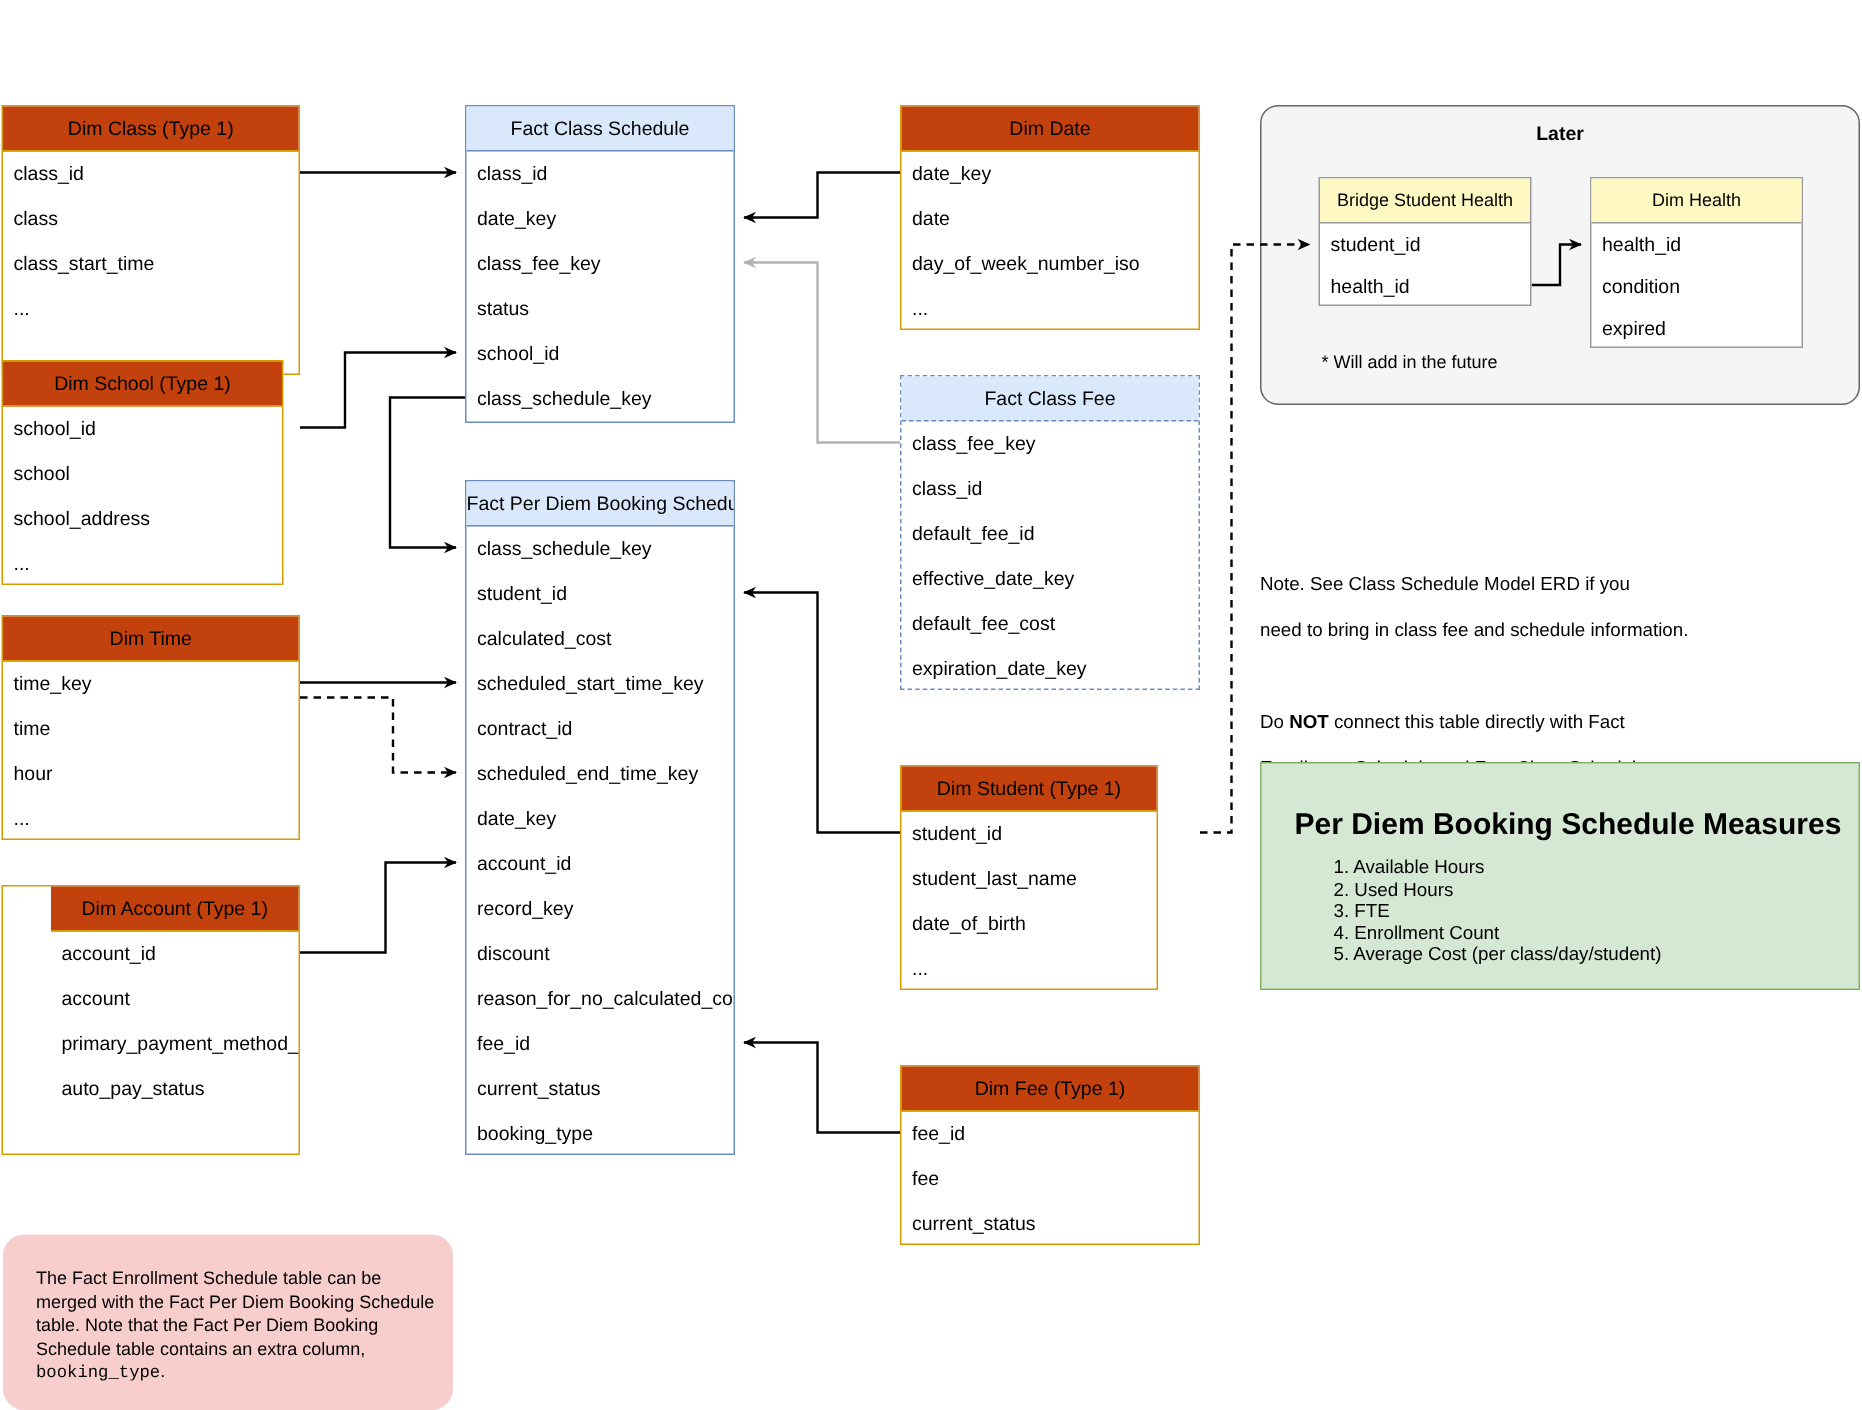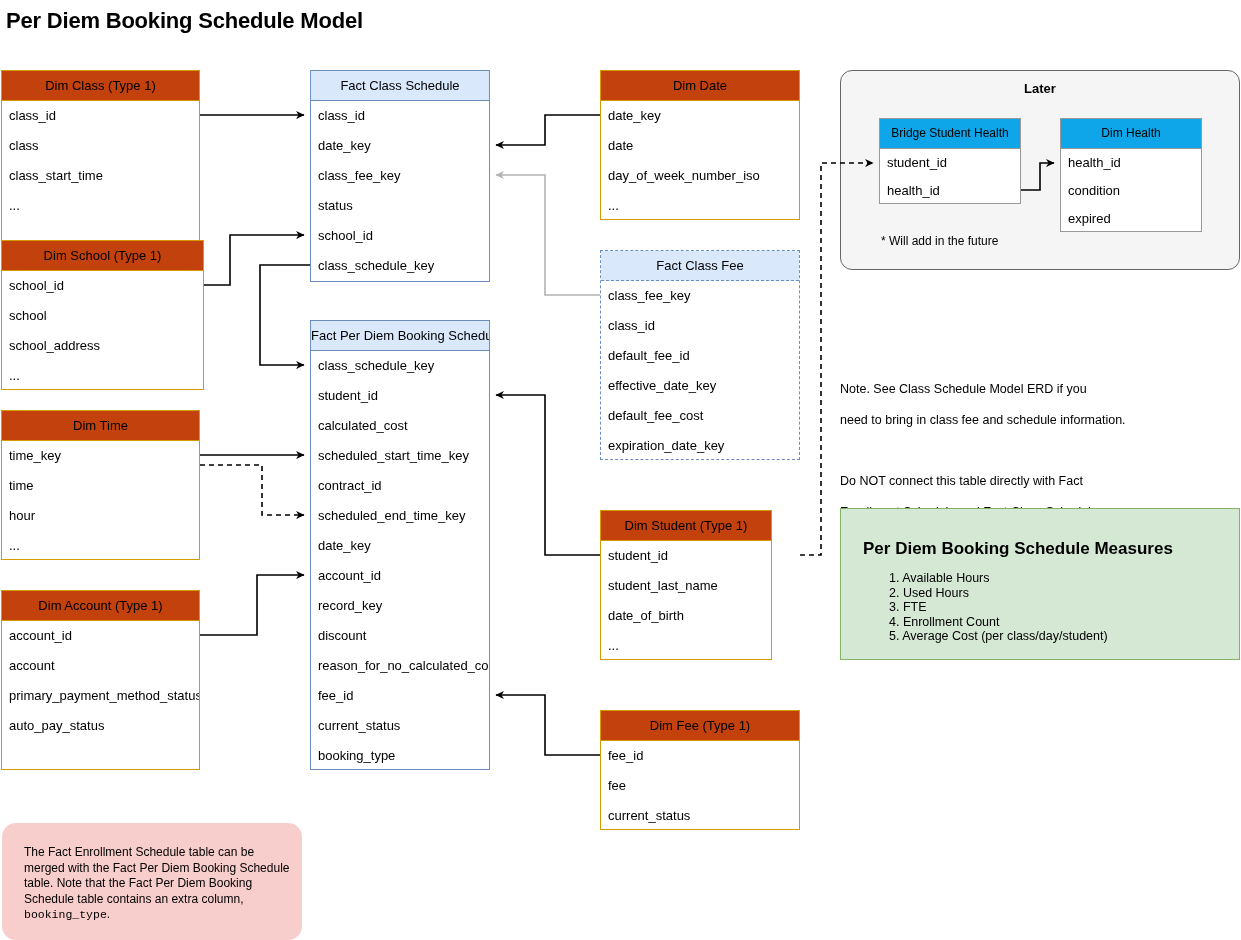--- a/index.html
+++ b/index.html
@@ -84,21 +84,21 @@
     border-style: dashed;
   }
   .entity.fact.dashed > .ehead {
     border-bottom-style: dashed;
   }
   
   .entity.plain {
     border-color: #999999;
   }
   .entity.plain > .ehead {
-    background: #0ea5e9;
+    background: #fef9c3;
     border-bottom-color: #999999;
   }
 
   
   .group-box {
     position: absolute;
     box-sizing: border-box;
     background: #f5f5f5;
     border: 1px solid #666666;
     border-radius: 12px;
@@ -117,41 +117,41 @@
     white-space: nowrap;
   }
 
   
   .note-text {
     position: absolute;
     font-size: 12.5px;
     line-height: 15.5px;
     white-space: pre-line;
   }
-  .note-text b { font-weight: normal; }
+  .note-text b { font-weight: bold; }
 
   
   .callout {
     position: absolute;
     box-sizing: border-box;
   }
   .callout.green {
     background: #d5e8d4;
     border: 1px solid #82b366;
   }
   .callout.pink {
     background: #f8cecc;
     border: none;
     border-radius: 14px;
   }
   .callout-title {
     position: absolute;
     left: 22px;
     top: 30px;
-    font-size: 17px;
+    font-size: 20px;
     font-weight: bold;
     white-space: nowrap;
   }
   .callout-list {
     position: absolute;
     left: 48px;
     top: 62px;
     margin: 0;
     padding: 0;
     list-style: none;
@@ -170,21 +170,20 @@
   .mono {
     font-family: "Liberation Mono", monospace;
     font-size: 11.5px;
   }
 </style>
 </head>
 <body>
 
 <div id="canvas">
 
-  <div class="page-title">Per Diem Booking Schedule Model</div>
 
   <div class="group-box" style="left:840px; top:70px; width:400px; height:200px;">
     <div class="group-title">Later</div>
     <div class="group-footnote" style="left:40px; top:163px;">* Will add in the future</div>
   </div>
 
   <svg id="wires" viewBox="0 0 1241 940" xmlns="http://www.w3.org/2000/svg">
     <defs>
       <marker id="arrowBlack" markerWidth="9" markerHeight="9" refX="8" refY="4.5" orient="auto" markerUnits="userSpaceOnUse">
         <path d="M0,0.6 L8.6,4.5 L0,8.4 L2.6,4.5 Z" fill="#000000"></path>
@@ -230,41 +229,41 @@
   <div class="entity" style="left:1px; top:70px; width:199px; height:180px;">
     <div class="ehead">Dim Class (Type 1)</div>
     <div class="ebody">
       <div class="erow">class_id</div>
       <div class="erow">class</div>
       <div class="erow">class_start_time</div>
       <div class="erow">...</div>
     </div>
   </div>
 
-  <div class="entity" style="left:1px; top:240px; width:203px; height:150px;">
+  <div class="entity" style="left:1px; top:240px; width:188px; height:150px;">
     <div class="ehead">Dim School (Type 1)</div>
     <div class="ebody">
       <div class="erow">school_id</div>
       <div class="erow">school</div>
       <div class="erow">school_address</div>
       <div class="erow">...</div>
     </div>
   </div>
 
   <div class="entity" style="left:1px; top:410px; width:199px; height:150px;">
     <div class="ehead">Dim Time</div>
     <div class="ebody">
       <div class="erow">time_key</div>
       <div class="erow">time</div>
       <div class="erow">hour</div>
       <div class="erow">...</div>
     </div>
   </div>
 
-  <div class="entity" style="left:1px; top:590px; width:199px; height:180px;">
+  <div class="entity" style="left:1px; top:590px; width:199px; height:180px;padding-left:32px;">
     <div class="ehead">Dim Account (Type 1)</div>
     <div class="ebody">
       <div class="erow">account_id</div>
       <div class="erow">account</div>
       <div class="erow">primary_payment_method_status</div>
       <div class="erow">auto_pay_status</div>
     </div>
   </div>
 
   <div class="entity fact" style="left:310px; top:70px; width:180px; height:212px;">

